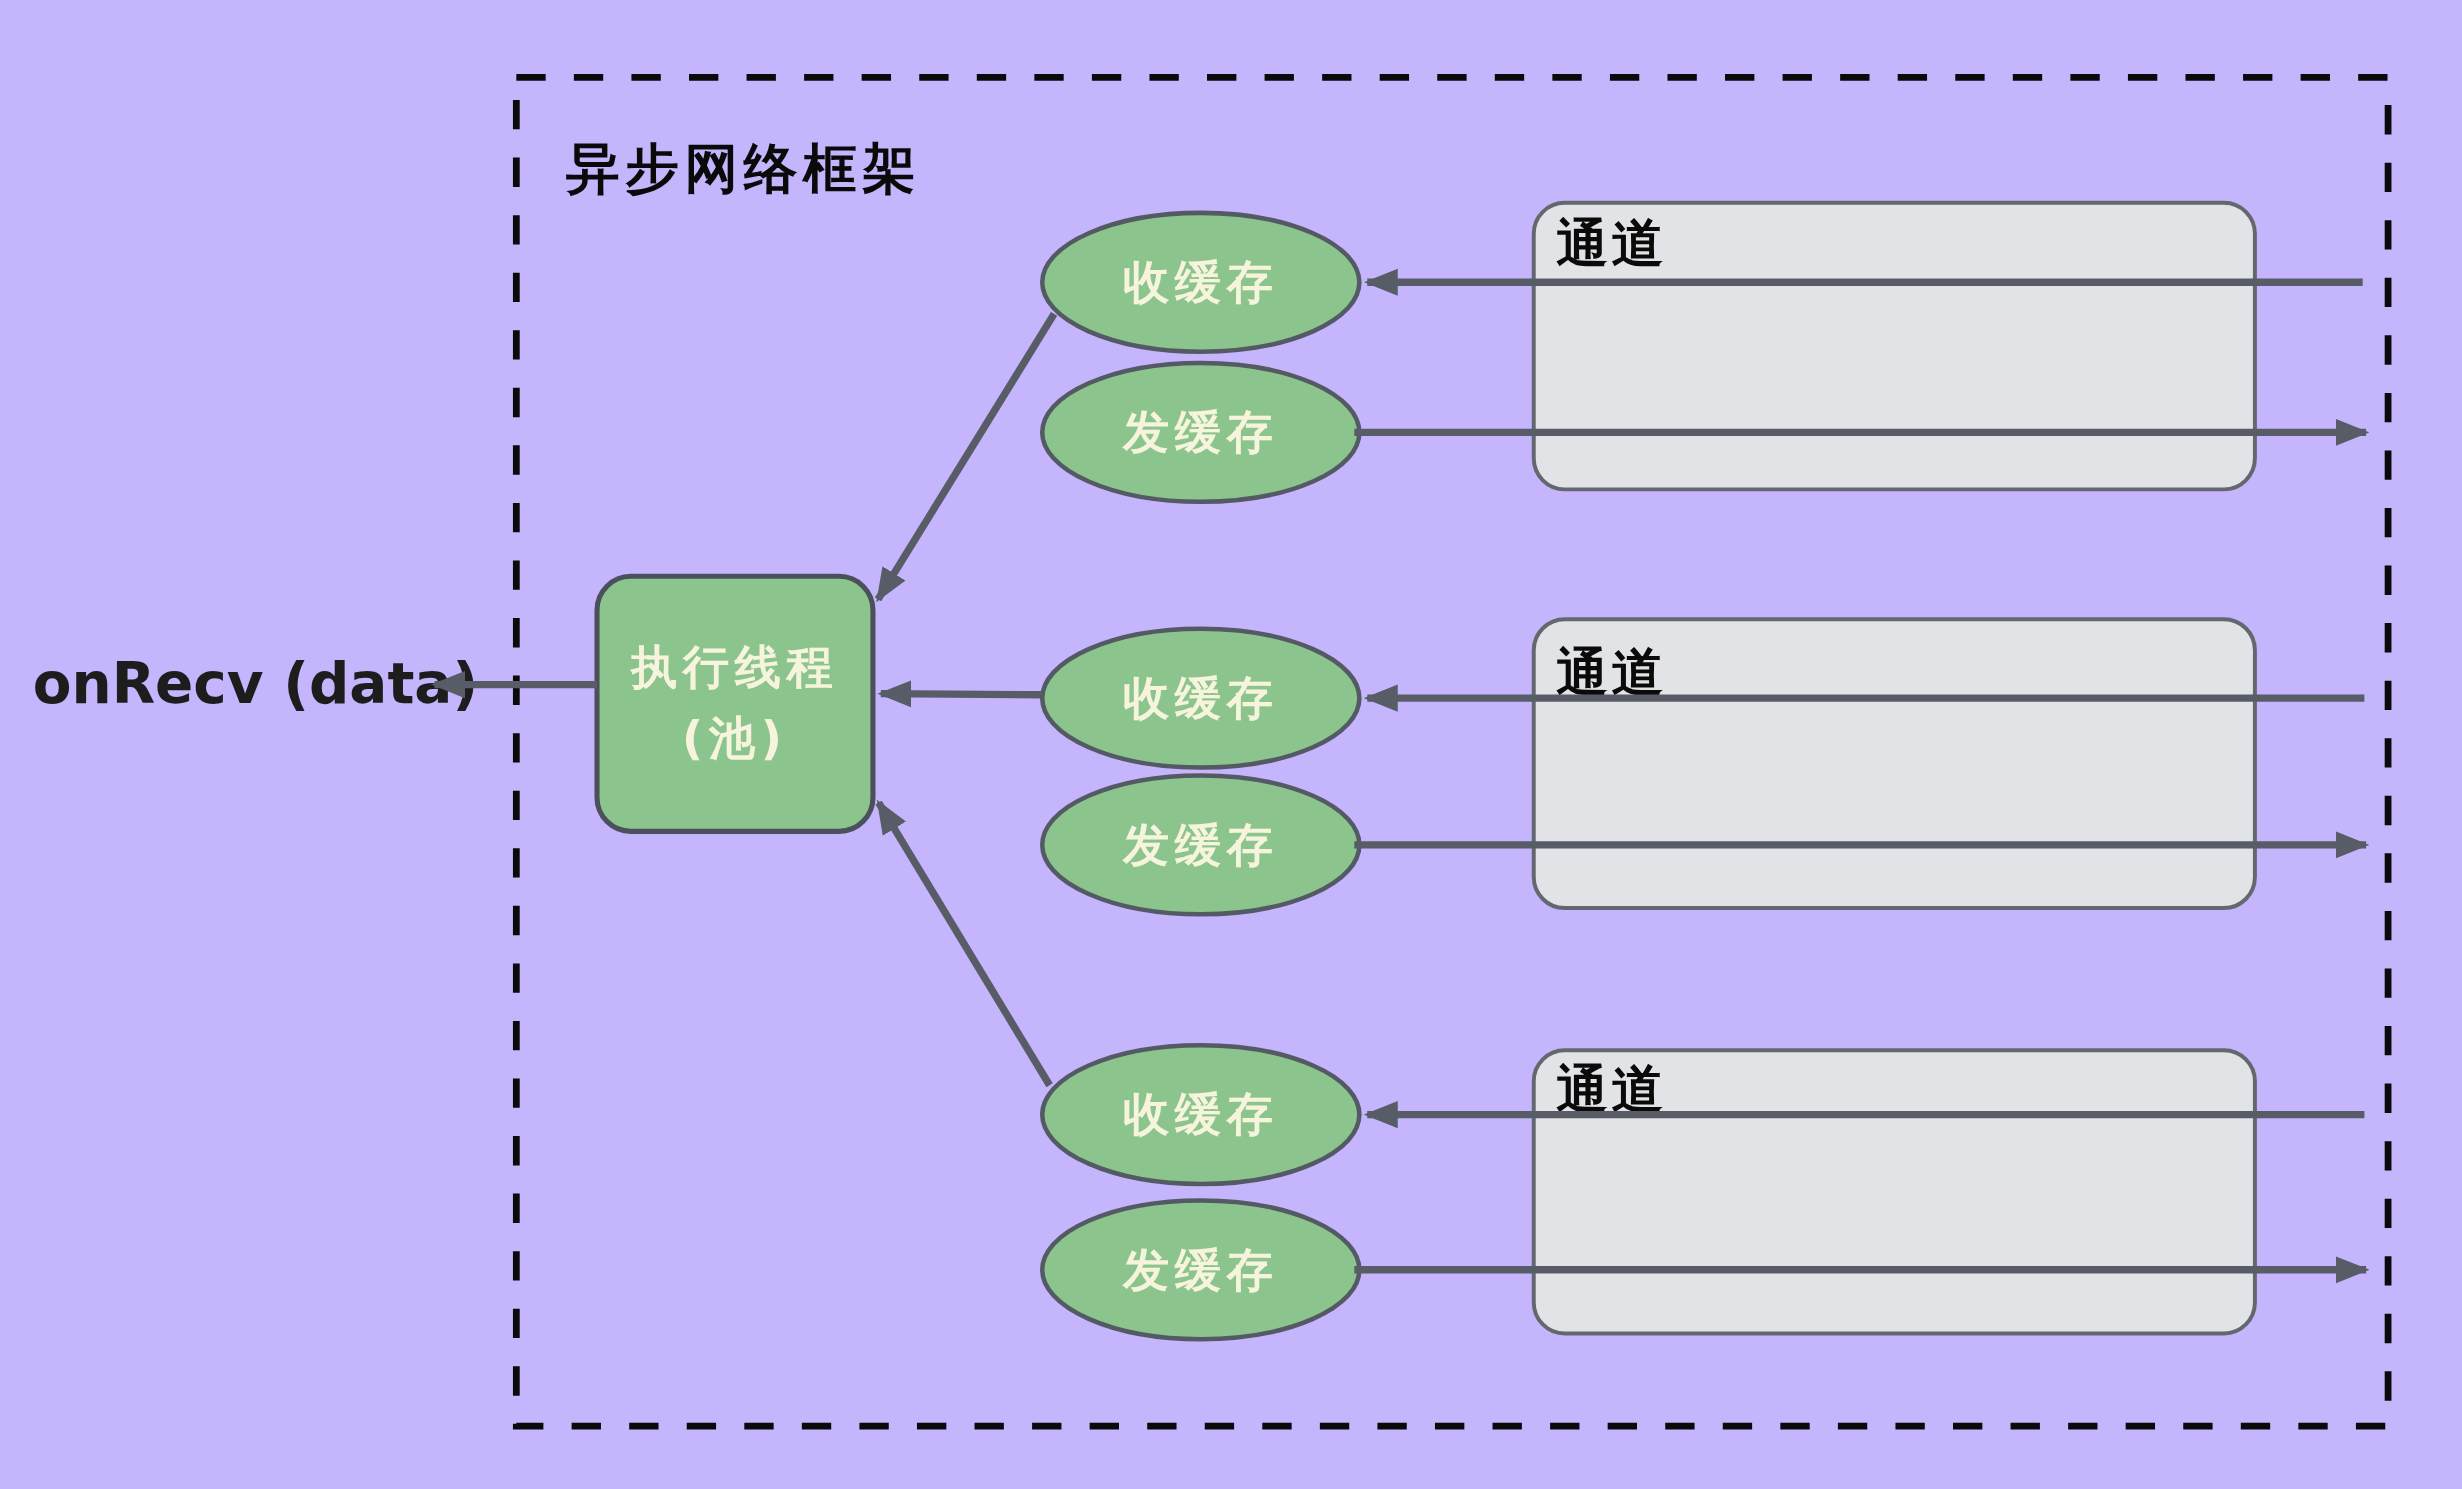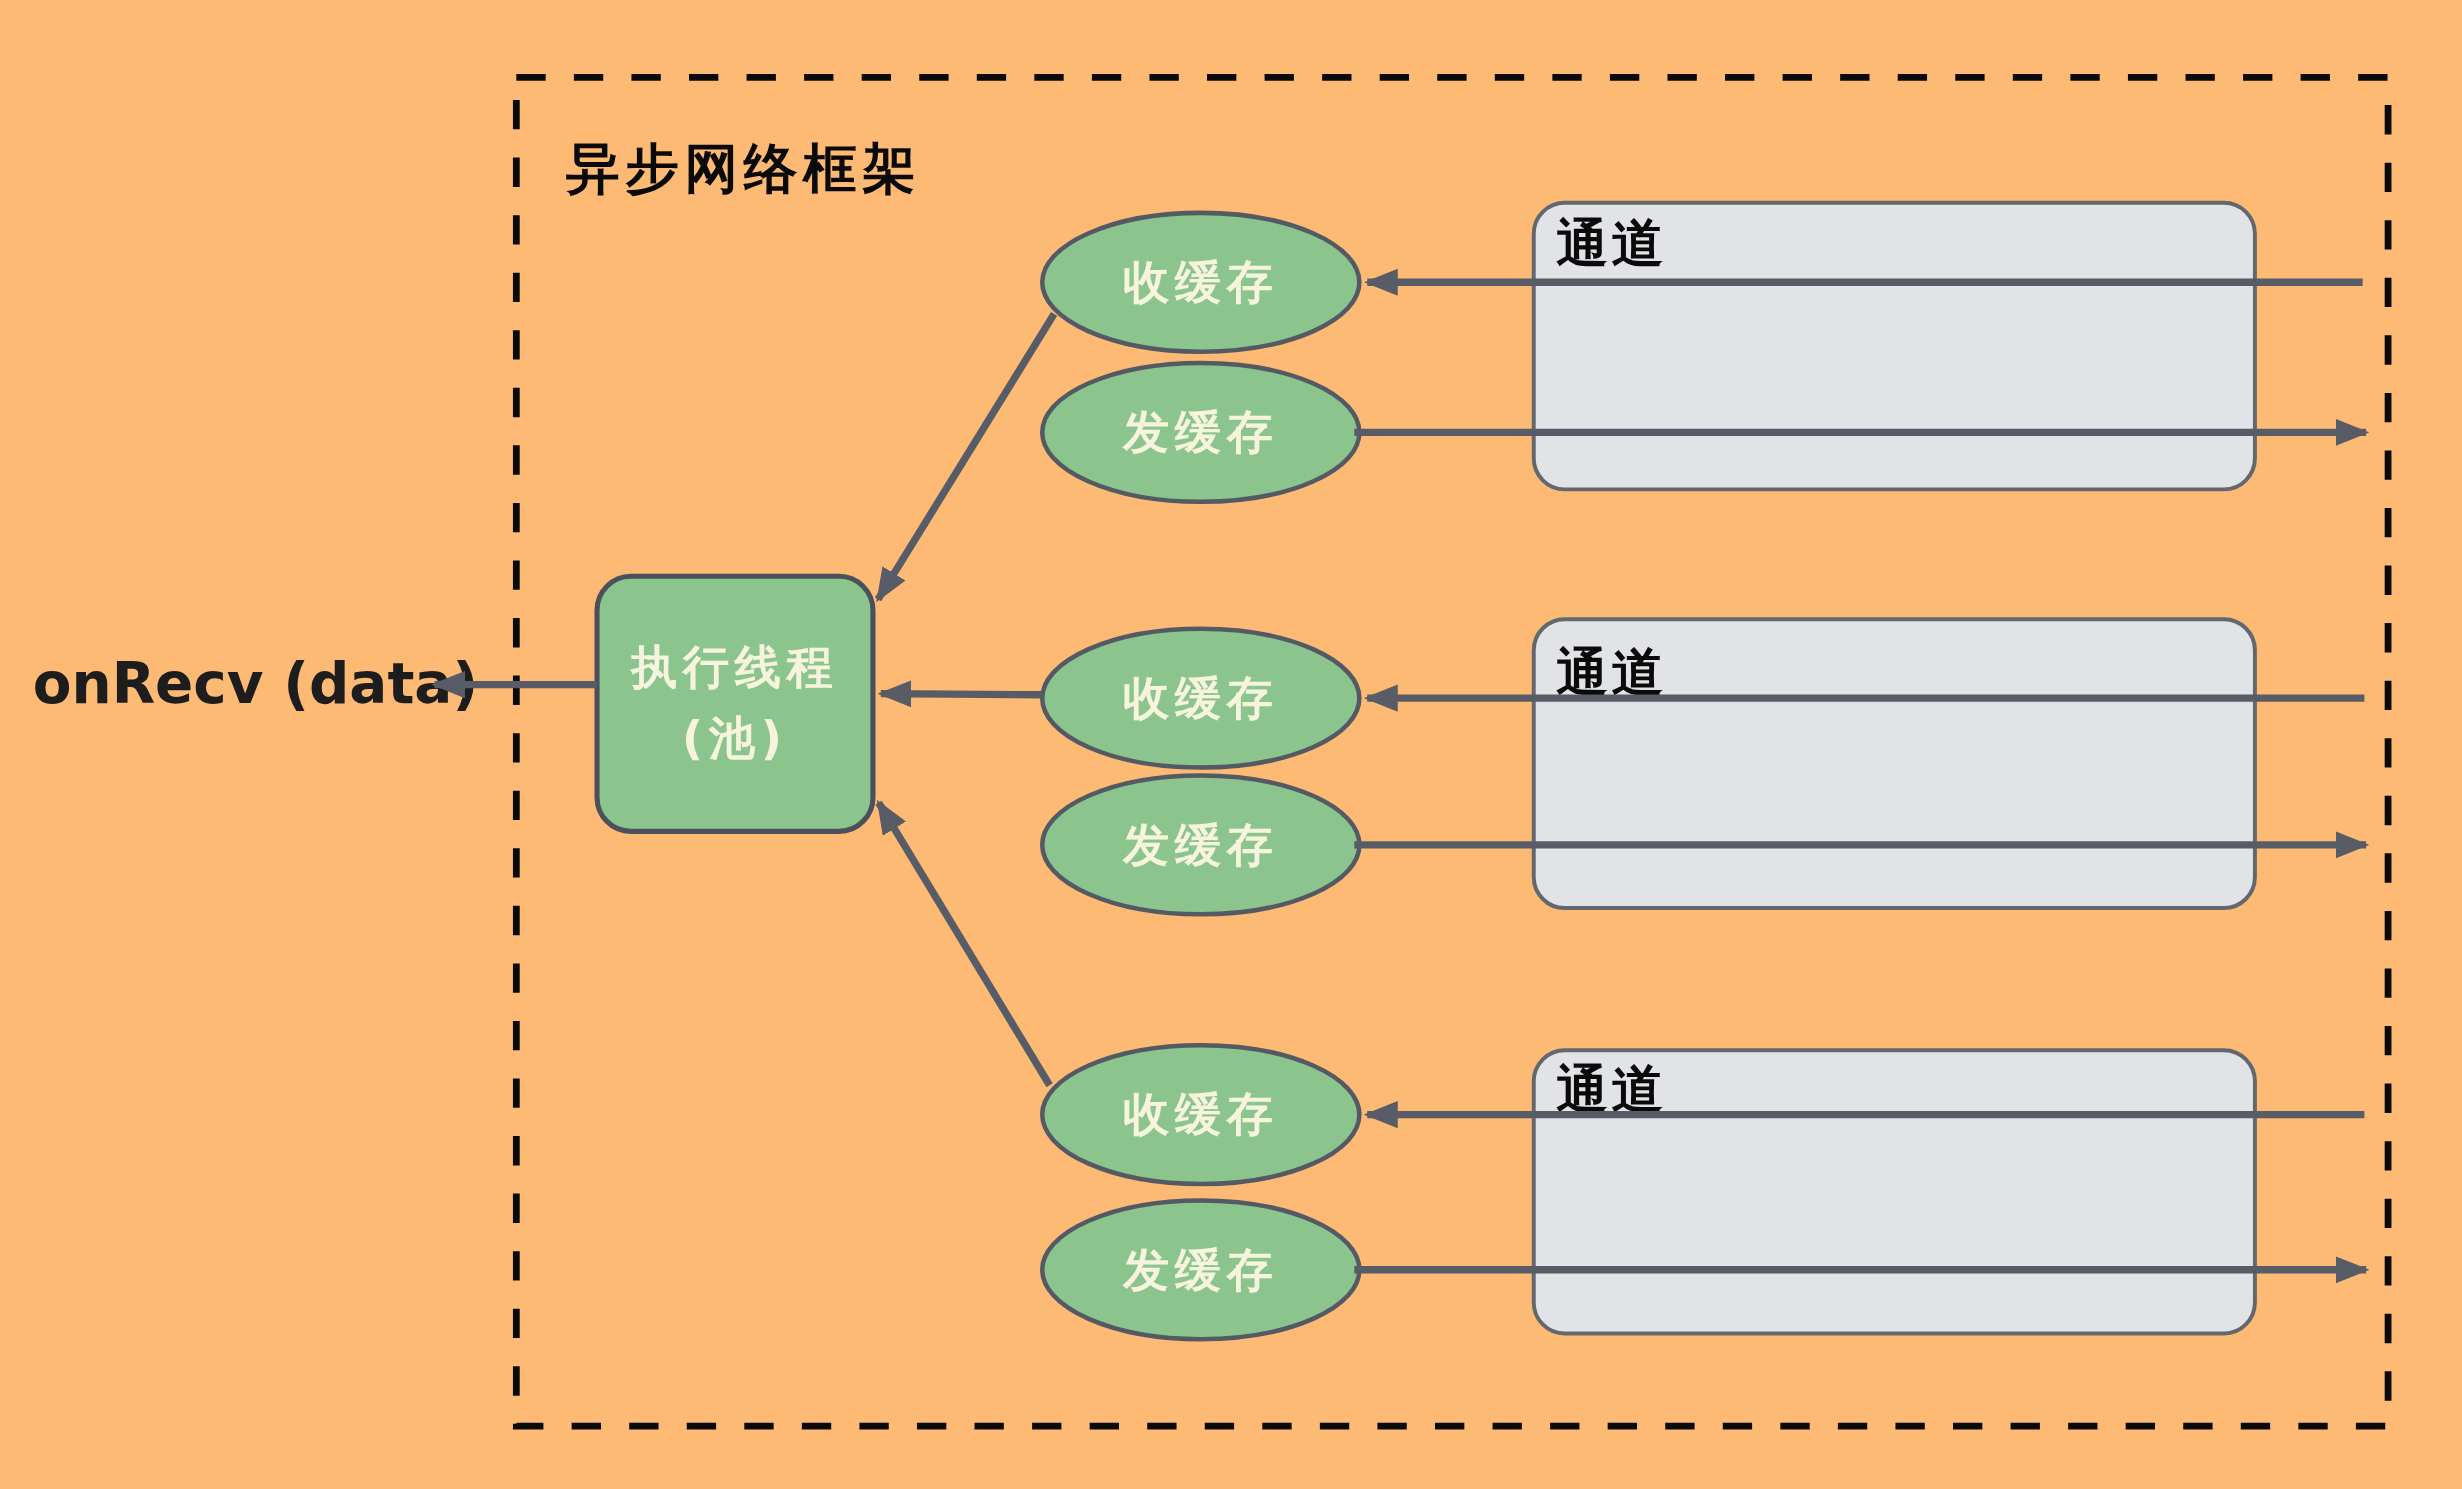--- a/index.html
+++ b/index.html
@@ -4,21 +4,21 @@
 <style>
   html, body {
     margin: 0;
     padding: 0;
     background: #ffffff;
   }
   .stage {
     position: relative;
     width: 2462px;
     height: 1490px;
-    background: #fdba74;
+    background: #c4b5fd;
     font-family: "DejaVu Sans", "Liberation Sans", sans-serif;
   }
   svg { display: block; }
   .frame-border {
     fill: none;
     stroke: #0a0a0a;
     stroke-width: 12;
     stroke-dasharray: 52 50;
   }
   .title-text {

